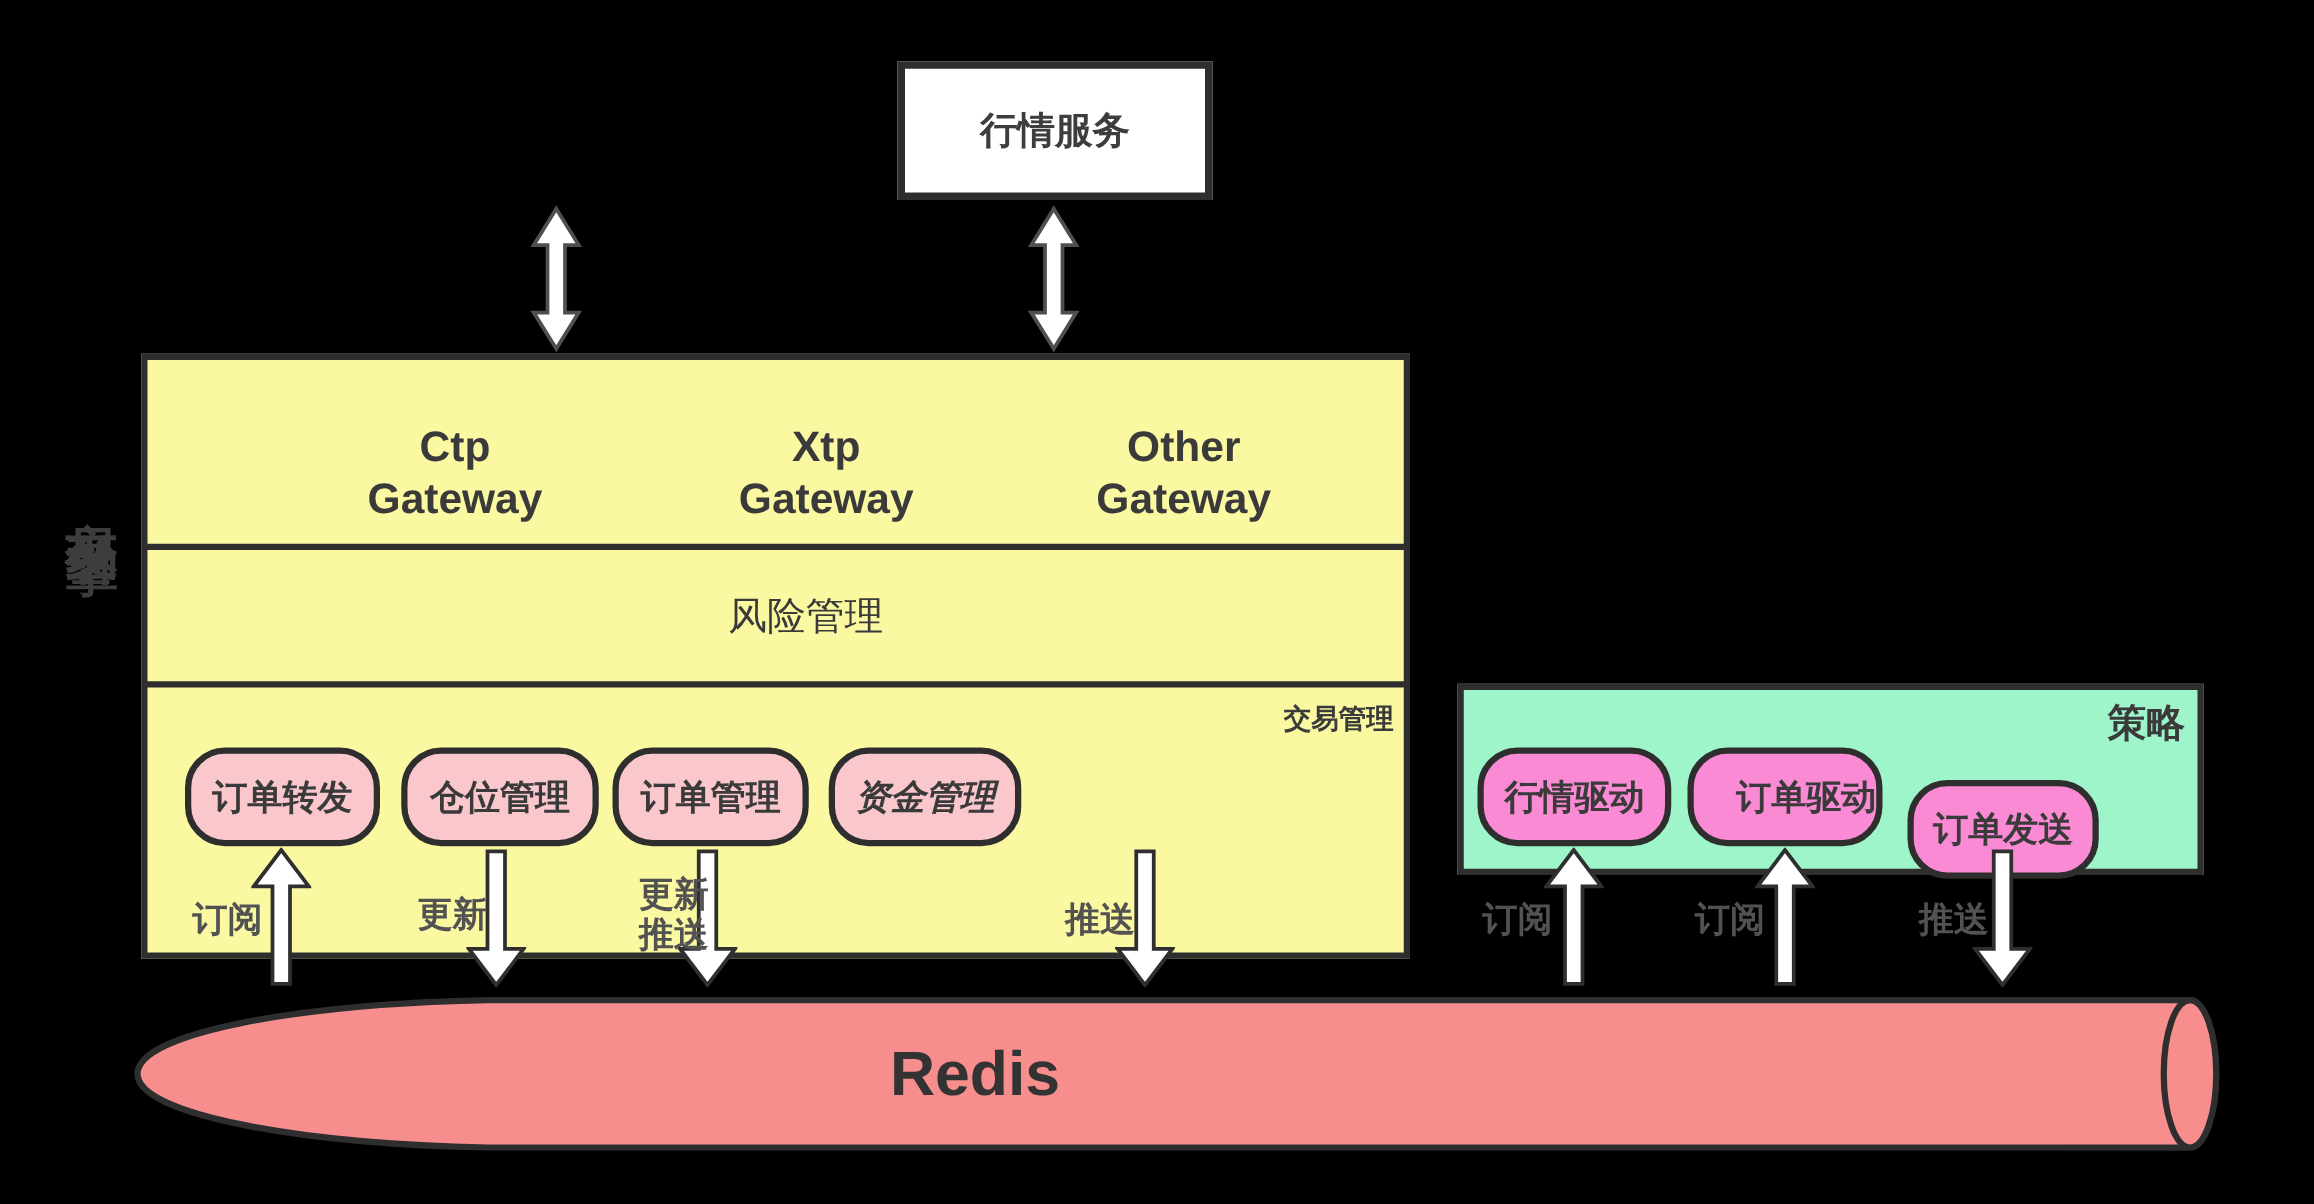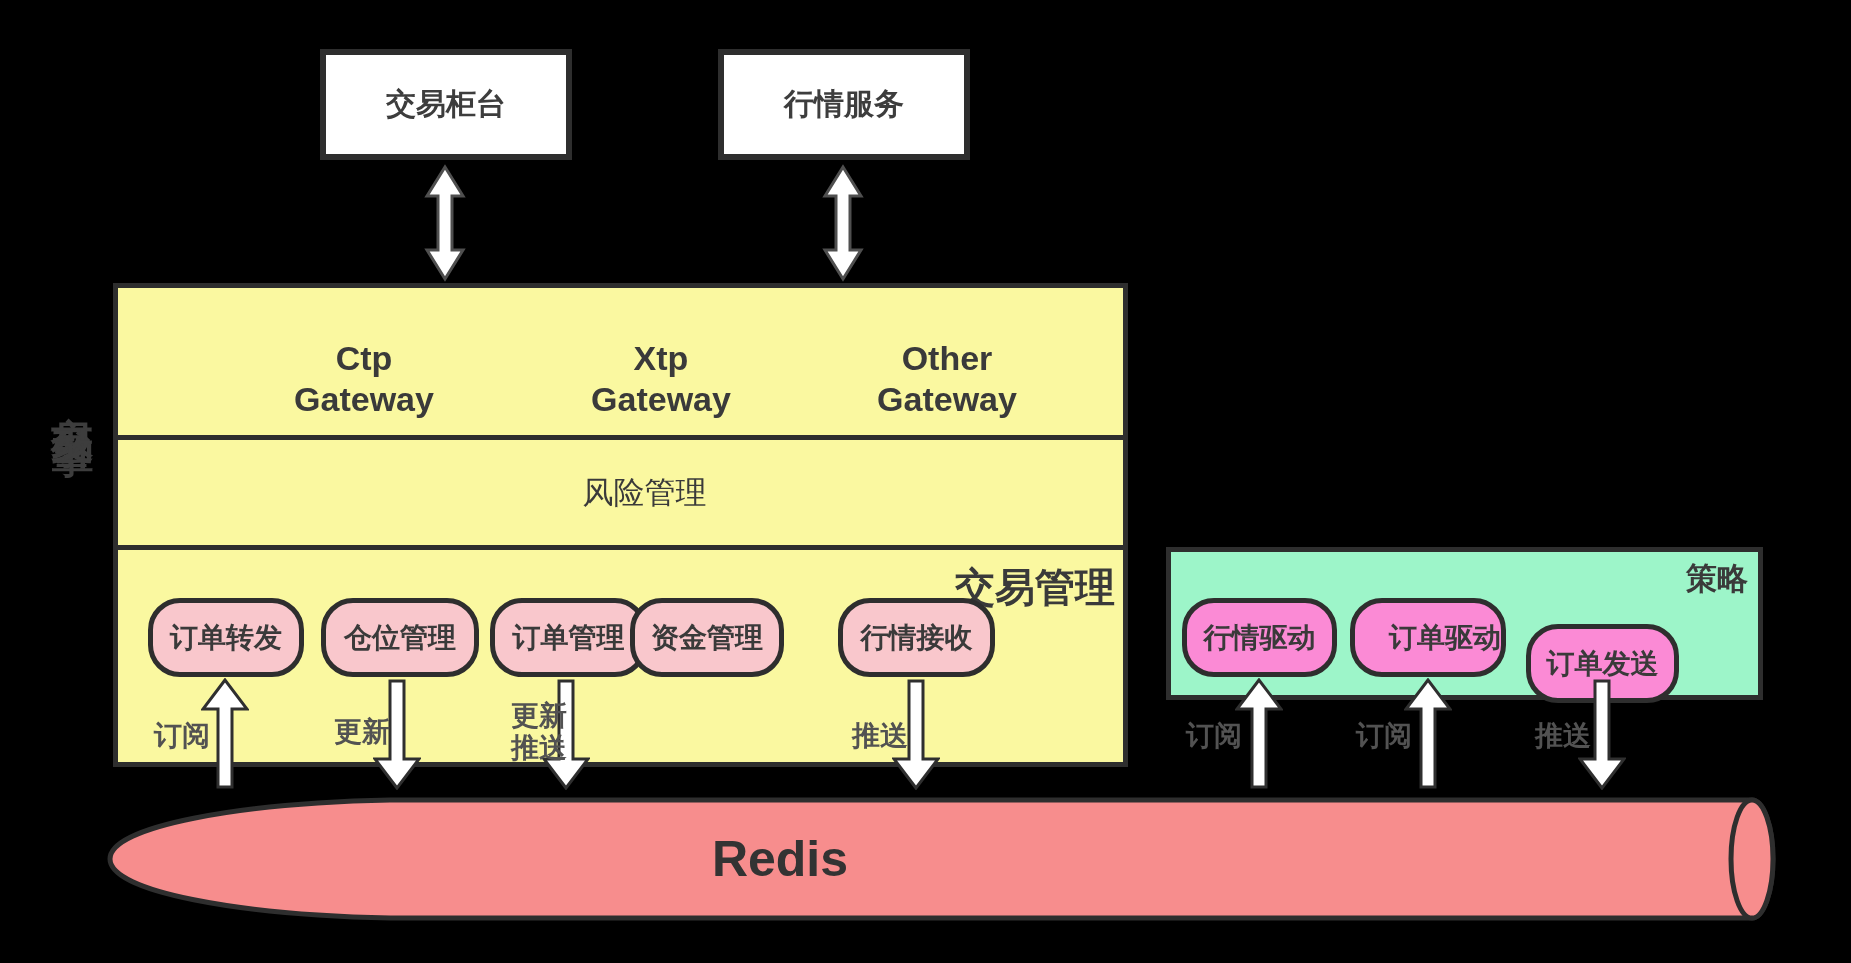--- a/index.html
+++ b/index.html
@@ -53,42 +53,42 @@
   .divider{position:absolute;left:-1px;right:-1px;height:5px;background:var(--box-border);}
   .div1{top:147px;}
   .div2{top:257px;}
   .risk-row{
     position:absolute;left:0;right:0;top:152px;height:105px;
     display:flex;align-items:center;justify-content:center;
     font-size:31px;font-weight:normal;color:var(--dark-text);
   }
   .risk-row span{margin-left:48px;}
   .corner-label{
-    position:absolute;right:8px;font-size:40px;font-weight:bold;color:var(--dark-text);
+    position:absolute;right:8px;font-size:22px;font-weight:bold;color:var(--dark-text);
   }
   .yellow-panel .corner-label{top:272px;}
 
   .green-panel{
     position:absolute;left:1166px;top:547px;width:597px;height:153px;box-sizing:border-box;
     background:var(--panel-green);border:5px solid var(--box-border);
   }
   .green-panel .corner-label{top:6px;right:10px;font-size:31px;}
 
   .pill{
     position:absolute;top:598px;height:79px;box-sizing:border-box;
     border:5px solid var(--box-border);border-radius:32px;
     display:flex;align-items:center;justify-content:center;
     font-size:28px;font-weight:bold;color:var(--dark-text);
   }
   .pill.pink{background:var(--pill-pink);}
   .pill.hot{background:var(--pill-hot-pink);}
   .pill.t1{left:148px;width:156px;}
   .pill.t2{left:321px;width:158px;}
   .pill.t3{left:490px;width:157px;}
-  .pill.t4{left:630px;width:154px;}
+  .pill.t4{left:663px;width:154px;font-style:italic;}
   .pill.t5{left:838px;width:157px;}
   .pill.s1{left:1182px;width:155px;}
   .pill.s2{left:1350px;width:156px;justify-content:flex-end;}
   .pill.s3{left:1526px;width:153px;margin-top:26px;}
 
   .flow-arrow{position:absolute;top:678px;width:48px;height:112px;}
   .fa-a{left:201px;} .fa-b{left:373px;} .fa-c{left:542px;} .fa-d{left:892px;}
   .fa-e{left:1235px;} .fa-f{left:1404px;} .fa-g{left:1578px;}
 
   .flow-label{
@@ -109,23 +109,20 @@
     text-align:center;font-size:50px;font-weight:bold;color:#333333;line-height:58px;
   }
 </style>
 </head>
 <body>
 
 <div class="stage">
 
   <div class="engine-label">交易引擎</div>
 
-  <div class="top-box b1">
-    <span>交易柜台</span>
-  </div>
   <div class="top-box b2">
     <span>行情服务</span>
   </div>
 
   <svg class="dbl-arrow a1" viewBox="0 0 44 118">
     <polygon points="22,3 4,32 15,32 15,86 4,86 22,115 40,86 29,86 29,32 40,32" fill="#ffffff" stroke="#4f4f4f" stroke-width="3"></polygon>
   </svg>
   <svg class="dbl-arrow a2" viewBox="0 0 44 118">
     <polygon points="22,3 4,32 15,32 15,86 4,86 22,115 40,86 29,86 29,32 40,32" fill="#ffffff" stroke="#4f4f4f" stroke-width="3"></polygon>
   </svg>
@@ -157,23 +154,20 @@
     <span>仓位管理</span>
   </div>
   <div class="pill pink t1">
     <span>订单转发</span>
   </div>
   <div class="pill pink t3">
     <span>订单管理</span>
   </div>
   <div class="pill pink t4">
     <span>资金管理</span>
-  </div>
-  <div class="pill pink t5">
-    <span>行情接收</span>
   </div>
 
   <div class="green-panel">
     <div class="corner-label">策略</div>
   </div>
   <div class="pill hot s1">
     <span>行情驱动</span>
   </div>
   <div class="pill hot s2">
     <span>订单驱动</span>

